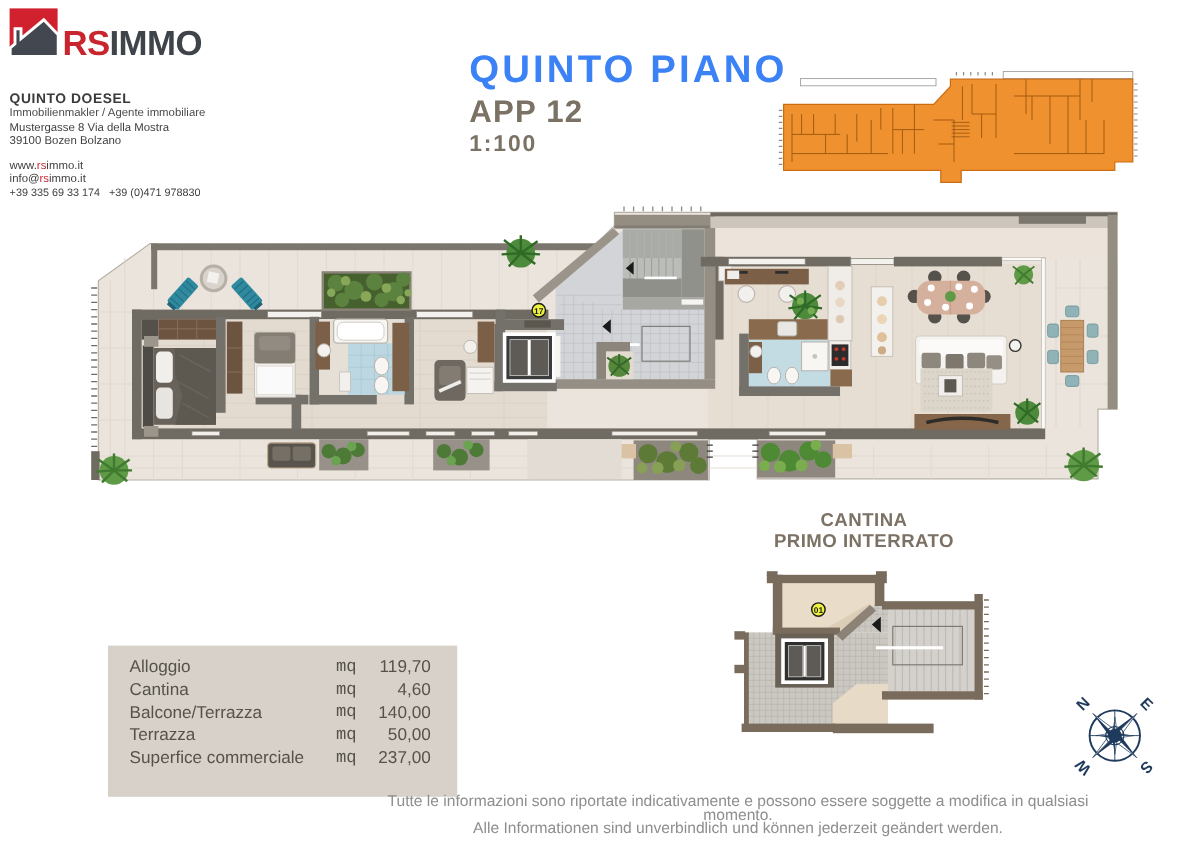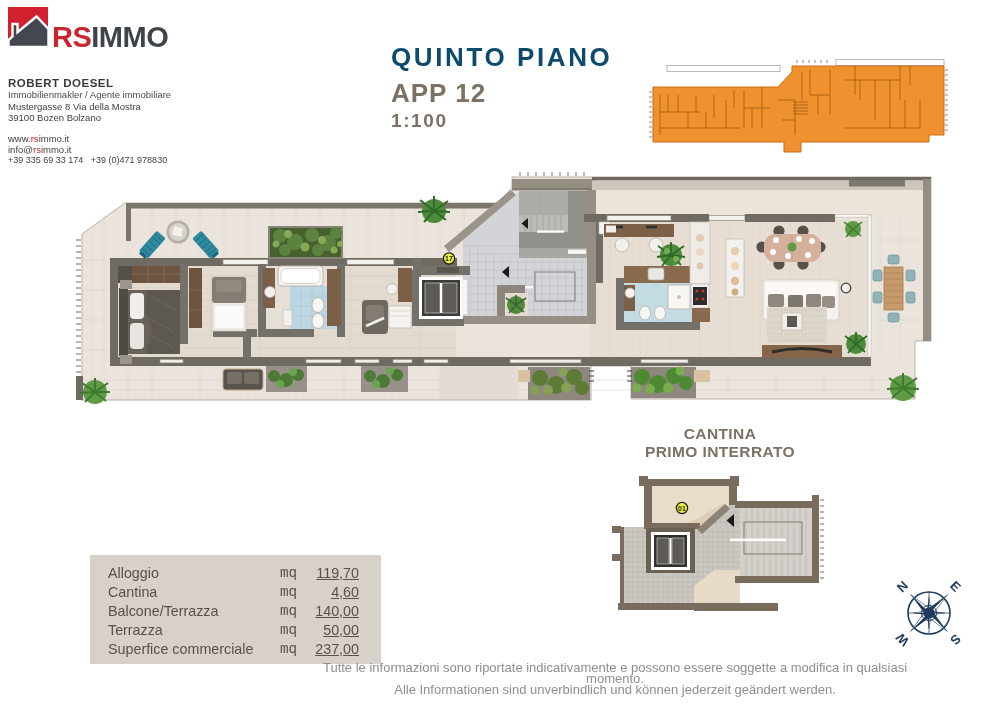--- a/index.html
+++ b/index.html
@@ -5,48 +5,48 @@
   html,body{margin:0;padding:0;}
   body{width:1000px;height:706px;position:relative;background:#ffffff;overflow:hidden;
        font-family:"Liberation Sans", sans-serif;}
   .abs{position:absolute;}
   #hdrname{left:8px;top:77px;font-size:11.5px;font-weight:bold;color:#3a3a3a;letter-spacing:.5px;}
   #hdrsub{left:8px;top:89px;font-size:9.5px;color:#4a4a4a;}
   #hdraddr{left:8px;top:102px;font-size:9.5px;color:#3e3e3e;line-height:10.5px;}
   #hdrweb{left:8px;top:134px;font-size:9.5px;color:#3e3e3e;line-height:10.5px;}
   #hdrtel{left:8px;top:155px;font-size:9px;color:#3e3e3e;text-align:center;}
   .red{color:#c9252f;}
-  #title1{left:391px;top:44px;font-size:26px;font-weight:bold;color:#0c4a6e;letter-spacing:2.6px;line-height:26px;}
+  #title1{left:391px;top:44px;font-size:32px;font-weight:bold;color:#3b82f6;letter-spacing:2.6px;line-height:26px;}
   #title2{left:391px;top:80px;font-size:26px;font-weight:bold;color:#7b7164;letter-spacing:1px;line-height:26px;}
   #title3{left:391px;top:111px;font-size:19px;font-weight:bold;color:#7b7164;letter-spacing:1.6px;line-height:19px;}
   #cantit{left:560px;top:425px;width:320px;text-align:center;font-size:15.5px;font-weight:bold;
           color:#7b7164;line-height:18px;letter-spacing:.4px;}
-  #areas{left:90px;top:555px;width:291px;height:109px;background:#d7d1c9;color:#56524a;
+  #areas{left:90px;top:538px;width:291px;height:126px;background:#d7d1c9;color:#56524a;
          font-size:14.3px;}
   #areas table{border-collapse:collapse;margin:9px 0 0 18px;width:251px;table-layout:fixed;}
   #areas td{padding:0;height:19px;line-height:19px;white-space:nowrap;overflow:visible;}
   #areas td.lbl{width:172px;}
   #areas td.mq{width:29px;font-family:Liberation Mono, monospace;}
-  #areas td.num{text-align:right;width:50px;text-decoration:underline;}
+  #areas td.num{text-align:right;width:50px;}
   #disc{left:310px;top:662px;width:610px;text-align:center;font-size:13px;color:#8e8e8e;line-height:11px;}
   #logotxt{left:52px;top:21px;font-size:29px;font-weight:bold;color:#3f444b;letter-spacing:-0.5px;}
 </style>
 </head>
 <body>
 
 <svg class="abs" style="left:0;top:0" width="60" height="60" viewBox="0 0 60 60">
 
   <rect x="8" y="7" width="40" height="34" fill="#d1212e"></rect>
 
   <path d="M8.5,47 L8.5,40 L12.5,36.5 L12.5,24 L17.5,24 L17.5,32.2 L36.5,16.5 L48.5,29 L48.5,47 Z" fill="#434850" stroke="#ffffff" stroke-width="2.4" stroke-linejoin="miter"></path>
 </svg>
 
 <div class="abs" id="logotxt"><span class="red">RS</span>IMMO</div>
 
-<div class="abs" id="hdrname">ROBERT DOESEL</div>
+<div class="abs" id="hdrname">QUINTO DOESEL</div>
 
 <div class="abs" id="hdrsub">Immobilienmakler / Agente immobiliare</div>
 
 <div class="abs" id="hdraddr">Mustergasse 8 Via della Mostra<br>39100 Bozen Bolzano</div>
 
 <div class="abs" id="hdrweb">www.<span class="red">rs</span>immo.it<br>info@<span class="red">rs</span>immo.it</div>
 
 <div class="abs" id="hdrtel">+39 335 69 33 174&nbsp;&nbsp;&nbsp;+39 (0)471 978830</div>
 
 <div class="abs" id="title1">QUINTO PIANO</div>

